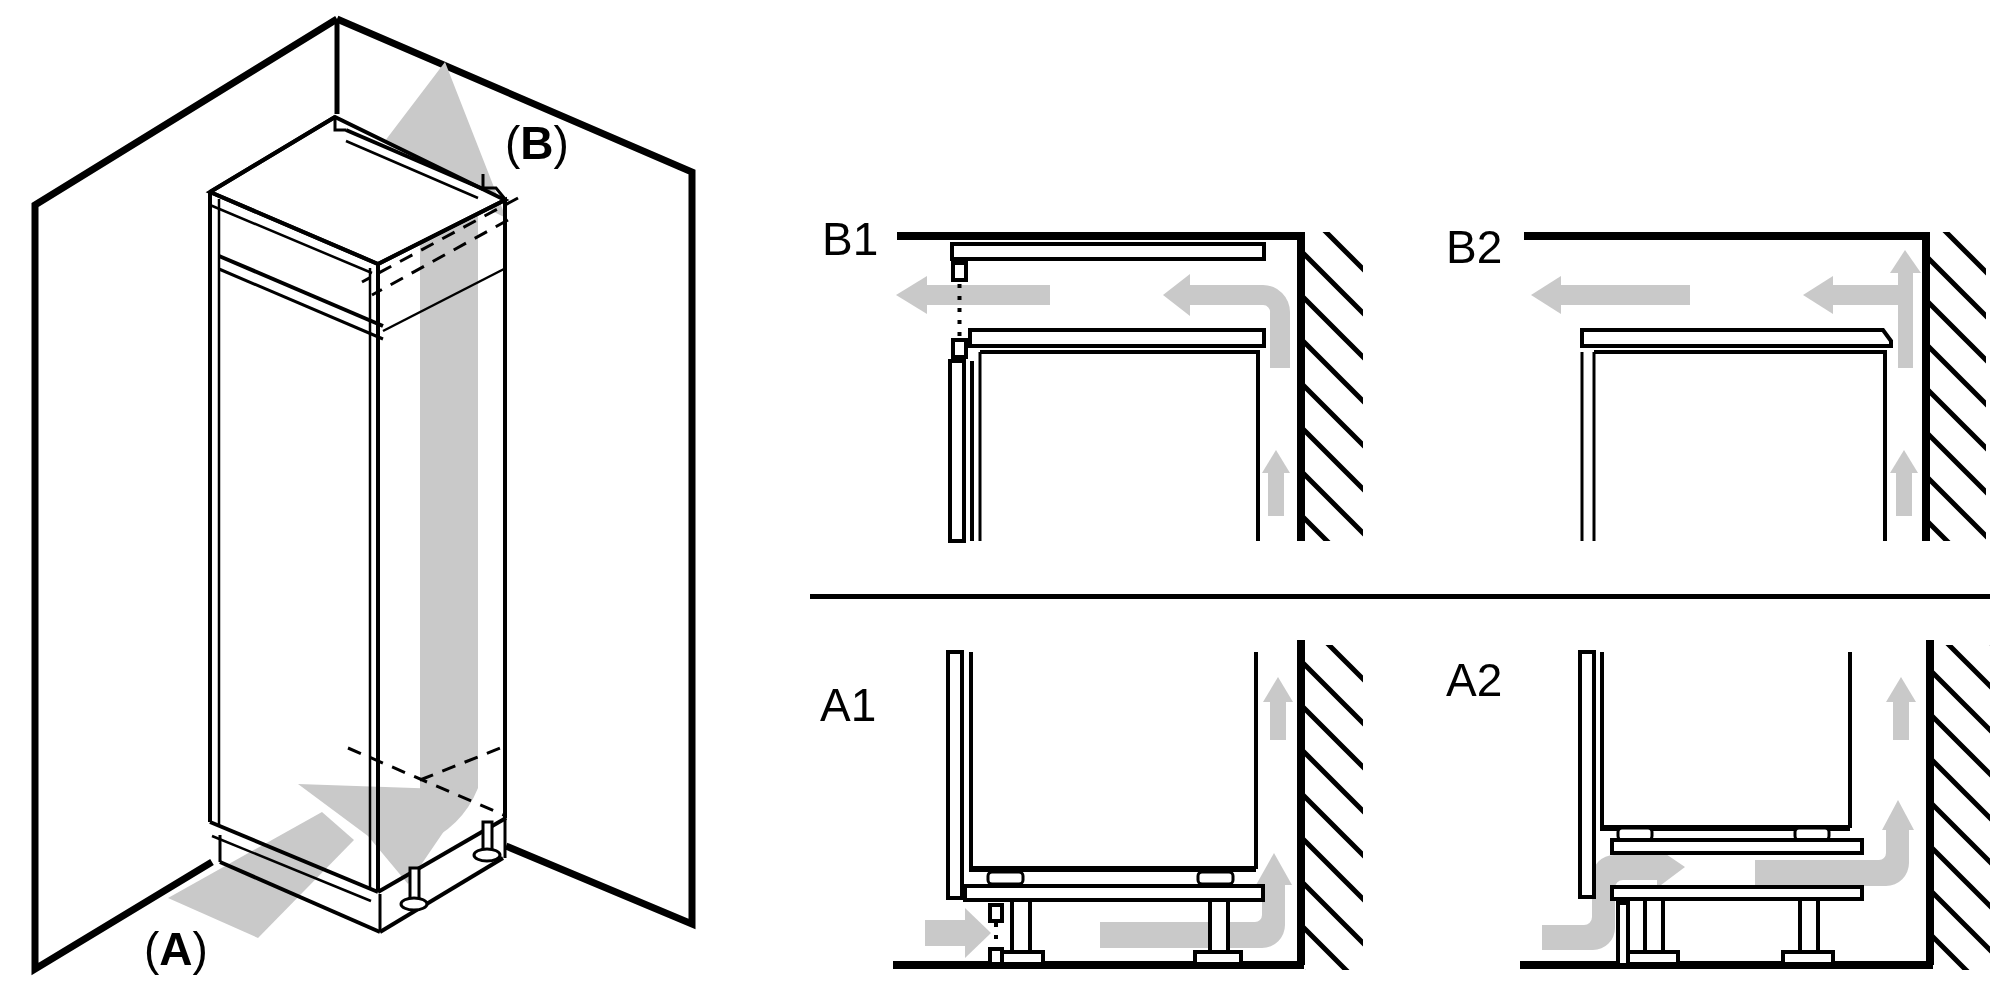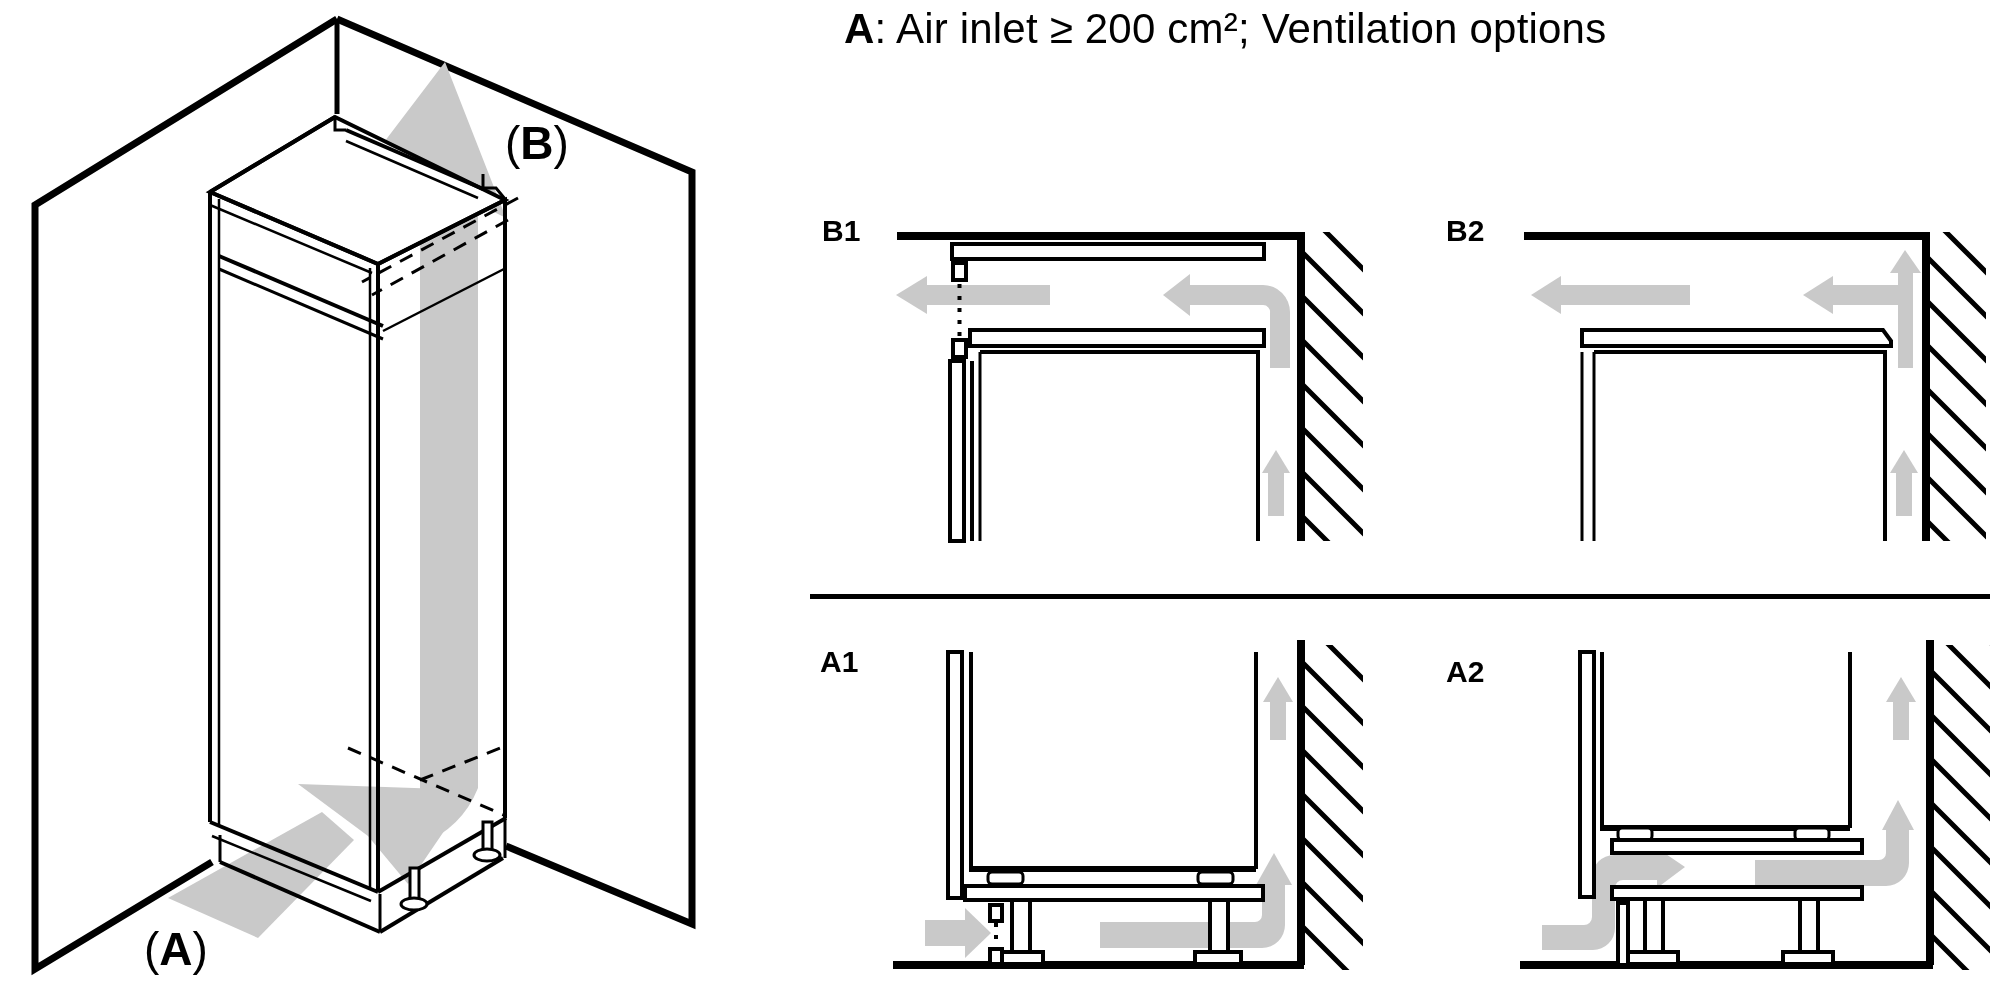--- a/index.html
+++ b/index.html
@@ -5,35 +5,34 @@
   html,body{margin:0;padding:0}
   body{
     position:relative;width:2000px;height:1000px;overflow:hidden;
     background:var(--background,#ffffff);
     font-family:"Liberation Sans",sans-serif;color:var(--ink,#000);
   }
   .abs{position:absolute}
   svg.abs{overflow:visible}
   .legend{font-size:42px;line-height:46px;white-space:nowrap;letter-spacing:.2px}
   .legend b{font-weight:700}
-  .panel-label{font-size:30px;font-weight:700;line-height:1}
+  .panel-label{font-size:46px;font-weight:400;line-height:1}
   .callout{font-size:46px;line-height:1;white-space:nowrap}
   .callout .bold{font-weight:700}
   .divider{background:var(--ink,#000)}
   .ln{stroke:var(--ink,#000);fill:none}
   .fw{fill:#ffffff;stroke:var(--ink,#000)}
   .ar{fill:var(--arrow,#c9c9c9);stroke:none}
   .dot{stroke:var(--ink,#000);fill:none;stroke-dasharray:4 8}
   .dash{stroke:var(--ink,#000);fill:none;stroke-dasharray:14 10}
 </style>
 </head>
 <body>
 
 <div class="abs legend" style="left:844px;top:6px">
-  <div><b>A</b><span>: Air inlet ≥ 200 cm²; Ventilation options</span></div>
 </div>
 
 <svg class="abs" style="left:0;top:0" width="820" height="1000" viewBox="0 0 820 1000">
 
   <g>
     <path class="ln" stroke-width="7" d="M337,19 L35,205 L35,969 L212,862"></path>
     <path class="ln" stroke-width="7" d="M337,19 L692,172 L692,924 L506,846"></path>
     <path class="ln" stroke-width="5" d="M337,19 L337,114"></path>
   </g>
 
@@ -118,21 +117,21 @@
     <path class="dot" stroke-width="4" d="M139.5,74 L139.5,128"></path>
     <rect class="fw" stroke-width="4" x="133" y="130" width="13" height="17"></rect>
     <rect class="fw" stroke-width="4" x="130" y="151" width="14" height="180"></rect>
     <path class="ln" stroke-width="4" d="M152,151 L152,331"></path>
     <rect class="fw" stroke-width="4" x="150" y="120" width="294" height="16"></rect>
     <path class="ln" stroke-width="4" d="M160,142 L438,142 L438,331"></path>
     <path class="ln" stroke-width="3" d="M160,142 L160,331"></path>
   </g>
 </svg>
 
-<div class="abs panel-label" style="left:1446px;top:216px">B2</div>
+<div class="abs panel-label" style="left:1446px;top:224px">B2</div>
 <svg class="abs" style="left:1440px;top:210px" width="560" height="350" viewBox="0 0 560 350">
   <defs>
     <pattern id="hb2" width="44" height="44" patternUnits="userSpaceOnUse">
       <path d="M-11,33 L11,55 M0,0 L44,44 M33,-11 L55,11" stroke="#000" stroke-width="5" fill="none"></path>
     </pattern>
   </defs>
   <g>
     <rect class="ar" x="121" y="75" width="129" height="20"></rect>
     <polygon class="ar" points="121,66 121,104 91,85"></polygon>
     <rect class="ar" x="458" y="63" width="15" height="95"></rect>
@@ -150,21 +149,21 @@
   <g>
     <path class="fw" stroke-width="4" d="M142,120 L443,120 L451,131 L451,136 L142,136 Z"></path>
     <path class="ln" stroke-width="3" d="M142,142 L142,331"></path>
     <path class="ln" stroke-width="4" d="M154,142 L445,142 L445,331"></path>
     <path class="ln" stroke-width="3" d="M154,142 L154,331"></path>
   </g>
 </svg>
 
 <div class="abs divider" style="left:810px;top:594px;width:1180px;height:5px"></div>
 
-<div class="abs panel-label" style="left:820px;top:647px">A1</div>
+<div class="abs panel-label" style="left:820px;top:682px">A1</div>
 <svg class="abs" style="left:820px;top:620px" width="560" height="380" viewBox="0 0 560 380">
   <defs>
     <pattern id="ha1" width="44" height="44" patternUnits="userSpaceOnUse">
       <path d="M-11,33 L11,55 M0,0 L44,44 M33,-11 L55,11" stroke="#000" stroke-width="5" fill="none"></path>
     </pattern>
   </defs>
   <g>
     <rect class="ar" x="105" y="300" width="40" height="26"></rect>
     <polygon class="ar" points="145,288 145,338 171,313"></polygon>
     <path class="ar" d="M280,302 L435,302 A7,7 0 0 0 442,295 L442,265 L465,265 L465,305 A23,23 0 0 1 442,328 L280,328 Z"></path>

